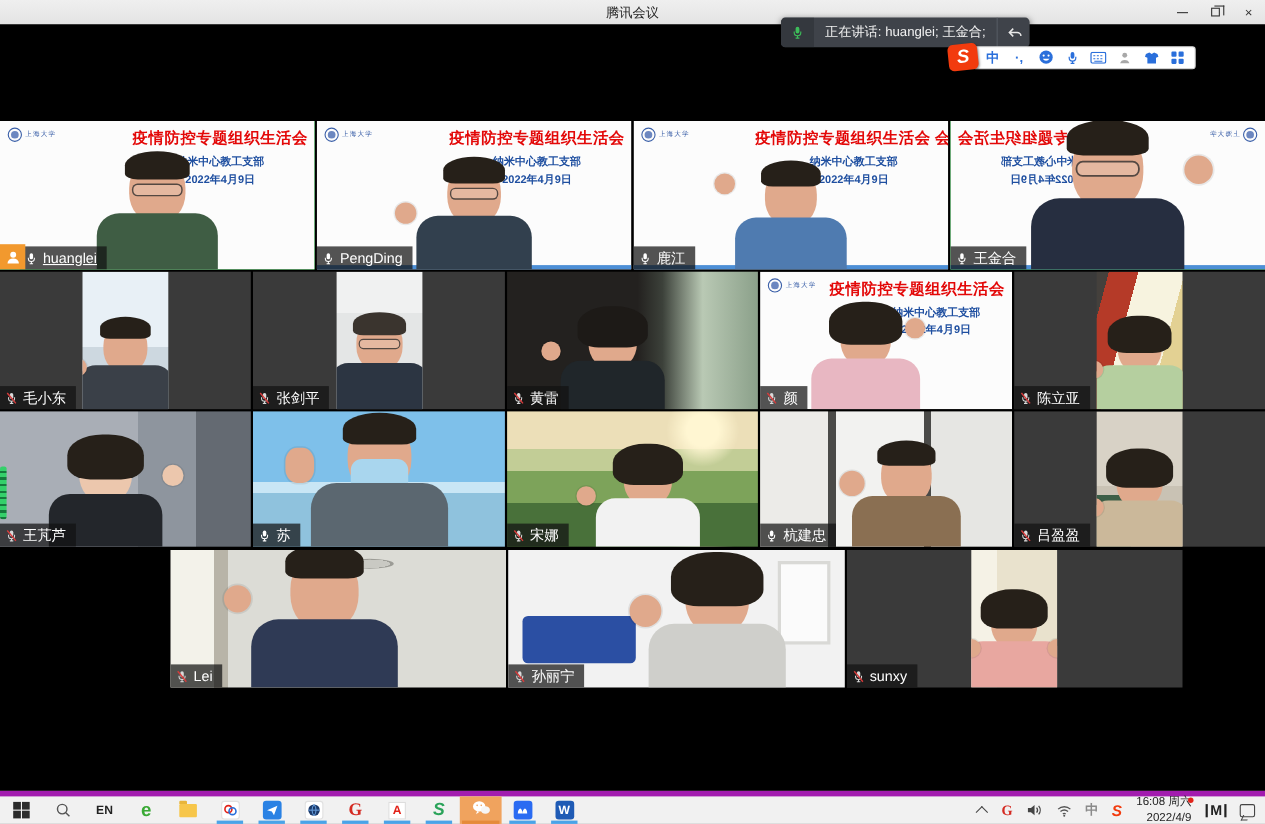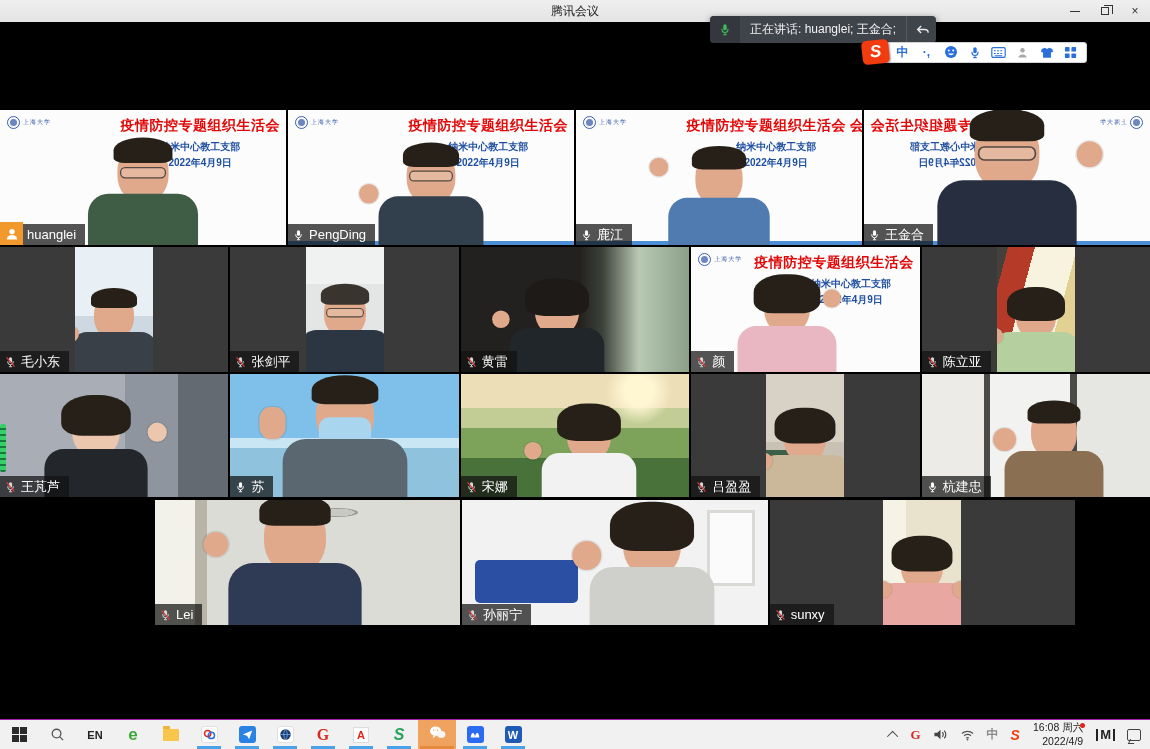--- a/index.html
+++ b/index.html
@@ -92,40 +92,40 @@
   .bg-wy-v{background:linear-gradient(#dfe3da 0 16%,#eef0ea 16% 100%);}
   .bg-sx-v{background:linear-gradient(90deg,#f5f2e6 0 30%,#e9e2cd 30% 100%);}
   .bg-sln{background:#f2f2f2;}
   .bg-sln::before{content:'';position:absolute;left:4%;bottom:18%;width:34%;height:34%;background:#2b4fa3;border-radius:5px;}
   .bg-sln::after{content:'';position:absolute;right:4%;top:8%;width:14%;height:56%;background:#fbfbfb;border:3px solid #d9d9d6;}
 
   
   .label{position:absolute;left:0;bottom:0;display:flex;align-items:center;gap:5px;background:rgba(18,18,18,.72);color:#fff;font-size:13px;line-height:1;padding:4px 9px 4px 5px;z-index:6;white-space:nowrap;}
   .label .mic{flex:0 0 auto;}
   .host-badge{position:absolute;left:0;bottom:0;width:23px;height:23px;background:#f2992e;display:flex;align-items:center;justify-content:center;z-index:7;}
-  .label.with-host{left:6px;}
+  .label.with-host{left:18px;text-decoration:underline;}
 
   
   .notif{position:absolute;top:16px;left:710px;height:27px;display:flex;align-items:center;background:#3f434a;border-radius:4px;z-index:40;box-shadow:0 2px 6px rgba(0,0,0,.5);overflow:hidden;}
   .notif-mic{width:30px;height:27px;display:flex;align-items:center;justify-content:center;background:#34383e;}
   .notif-text{color:#f2f2f2;font-size:12px;padding:0 10px;}
   .notif-arrow{width:30px;height:27px;display:flex;align-items:center;justify-content:center;border-left:1px solid #565b63;}
 
   
   .sogou{position:absolute;top:41px;left:862px;height:22px;display:flex;align-items:center;z-index:40;}
   .sogou-logo{width:27px;height:24px;background:#f23b0e;border-radius:5px;color:#fff;font-weight:bold;font-size:17px;font-style:italic;display:flex;align-items:center;justify-content:center;transform:rotate(-6deg);box-shadow:1px 1px 2px rgba(0,0,0,.4);z-index:2;}
   .sogou-bar{display:flex;align-items:center;gap:9px;background:#fff;border:1px solid #d3d3d3;border-radius:3px;height:21px;padding:0 8px 0 10px;margin-left:-5px;}
   .sg-ic{display:flex;align-items:center;justify-content:center;width:15px;height:15px;color:#2a6fdb;font-size:12px;font-weight:bold;}
   .sg-ic.gray{color:#9a9a9a;}
 
   
   .audio-ind{position:absolute;left:0;top:424px;width:6px;height:48px;border-radius:2px;background:repeating-linear-gradient(180deg,#35d06a 0 4px,#16варь 0);background:repeating-linear-gradient(180deg,#35d06a 0 4px,#157a3c 4px 6px);z-index:20;}
 
   
-  .taskbar{position:absolute;left:0;bottom:0;width:1150px;height:30px;background:#f1f1f1;border-top:1px solid #a21caf;display:flex;align-items:stretch;z-index:50;}
+  .taskbar{position:absolute;left:0;bottom:0;width:1150px;height:30px;background:#f1f1f1;border-top:5px solid #a21caf;display:flex;align-items:stretch;z-index:50;}
   .tb-left{display:flex;align-items:stretch;}
   .tb-item{width:38px;display:flex;align-items:center;justify-content:center;position:relative;}
   .tb-item.running::after{content:'';position:absolute;bottom:0;left:7px;right:7px;height:3px;background:#4aa3e8;}
   .tb-item.active{background:#f0a35e;}
   .tb-item.active::after{content:'';position:absolute;bottom:0;left:2px;right:2px;height:3px;background:#e58a3a;}
   .win-logo{display:grid;grid-template-columns:7px 7px;grid-template-rows:7px 7px;gap:1px;}
   .win-logo span{background:#2b2b2b;}
   .glyph-e{color:#39a935;font-size:17px;font-weight:bold;}
   .folder-ic{width:16px;height:12px;background:#f7c64a;border-radius:1px;position:relative;}
   .folder-ic::before{content:'';position:absolute;top:-3px;left:0;width:7px;height:3px;background:#e8b53a;border-radius:1px 1px 0 0;}
@@ -448,54 +448,54 @@
           <svg class="mic" viewBox="0 0 14 14" width="11" height="12">
               <rect x="5" y="1" width="4" height="7" rx="2" fill="#d9d9d9"></rect>
               <path d="M3.5 6v1a3.5 3.5 0 0 0 7 0V6" fill="none" stroke="#d9d9d9" stroke-width="1.2"></path>
               <path d="M7 10.5v2M5 13h4" stroke="#d9d9d9" stroke-width="1.2"></path>
               <path d="M2 1l10 12" stroke="#d83b3b" stroke-width="1.6"></path>
             </svg>
           <span>宋娜</span>
         </div>
       </div>
 
+      <div class="tile bg-hjz">
+        <div class="person v-hjz" style="left:58%;">
+            <div class="hair"></div>
+            <div class="head"></div>
+            <div class="torso"></div>
+            <div class="fist fist-left" style="bottom:40px;left:-10px;width:20px;height:20px;"></div>
+          </div>
+        <div class="label">
+          <svg class="mic" viewBox="0 0 14 14" width="11" height="12">
+              <rect x="5" y="1" width="4" height="7" rx="2" fill="#fff"></rect>
+              <path d="M3.5 6v1a3.5 3.5 0 0 0 7 0V6" fill="none" stroke="#fff" stroke-width="1.2"></path>
+              <path d="M7 10.5v2M5 13h4" stroke="#fff" stroke-width="1.2"></path>
+            </svg>
+          <span>杭建忠</span>
+        </div>
+      </div>
+
       <div class="tile pillar">
         <div class="pvideo bg-lyy-v">
           <div class="person v-lyy">
               <div class="hair hair-long"></div>
               <div class="head"></div>
               <div class="torso"></div>
               <div class="fist fist-left" style="bottom:26px;left:-4px;"></div>
             </div>
         </div>
         <div class="label">
           <svg class="mic" viewBox="0 0 14 14" width="11" height="12">
               <rect x="5" y="1" width="4" height="7" rx="2" fill="#d9d9d9"></rect>
               <path d="M3.5 6v1a3.5 3.5 0 0 0 7 0V6" fill="none" stroke="#d9d9d9" stroke-width="1.2"></path>
               <path d="M7 10.5v2M5 13h4" stroke="#d9d9d9" stroke-width="1.2"></path>
               <path d="M2 1l10 12" stroke="#d83b3b" stroke-width="1.6"></path>
             </svg>
           <span>吕盈盈</span>
-        </div>
-      </div>
-
-      <div class="tile bg-hjz">
-        <div class="person v-hjz" style="left:58%;">
-            <div class="hair"></div>
-            <div class="head"></div>
-            <div class="torso"></div>
-            <div class="fist fist-left" style="bottom:40px;left:-10px;width:20px;height:20px;"></div>
-          </div>
-        <div class="label">
-          <svg class="mic" viewBox="0 0 14 14" width="11" height="12">
-              <rect x="5" y="1" width="4" height="7" rx="2" fill="#fff"></rect>
-              <path d="M3.5 6v1a3.5 3.5 0 0 0 7 0V6" fill="none" stroke="#fff" stroke-width="1.2"></path>
-              <path d="M7 10.5v2M5 13h4" stroke="#fff" stroke-width="1.2"></path>
-            </svg>
-          <span>杭建忠</span>
         </div>
       </div>
     </div>
 
     <div class="vrow row4">
 
       <div class="tile bg-lei">
         <div class="person v-lei" style="left:46%;">
             <div class="hair"></div>
             <div class="head"></div>

